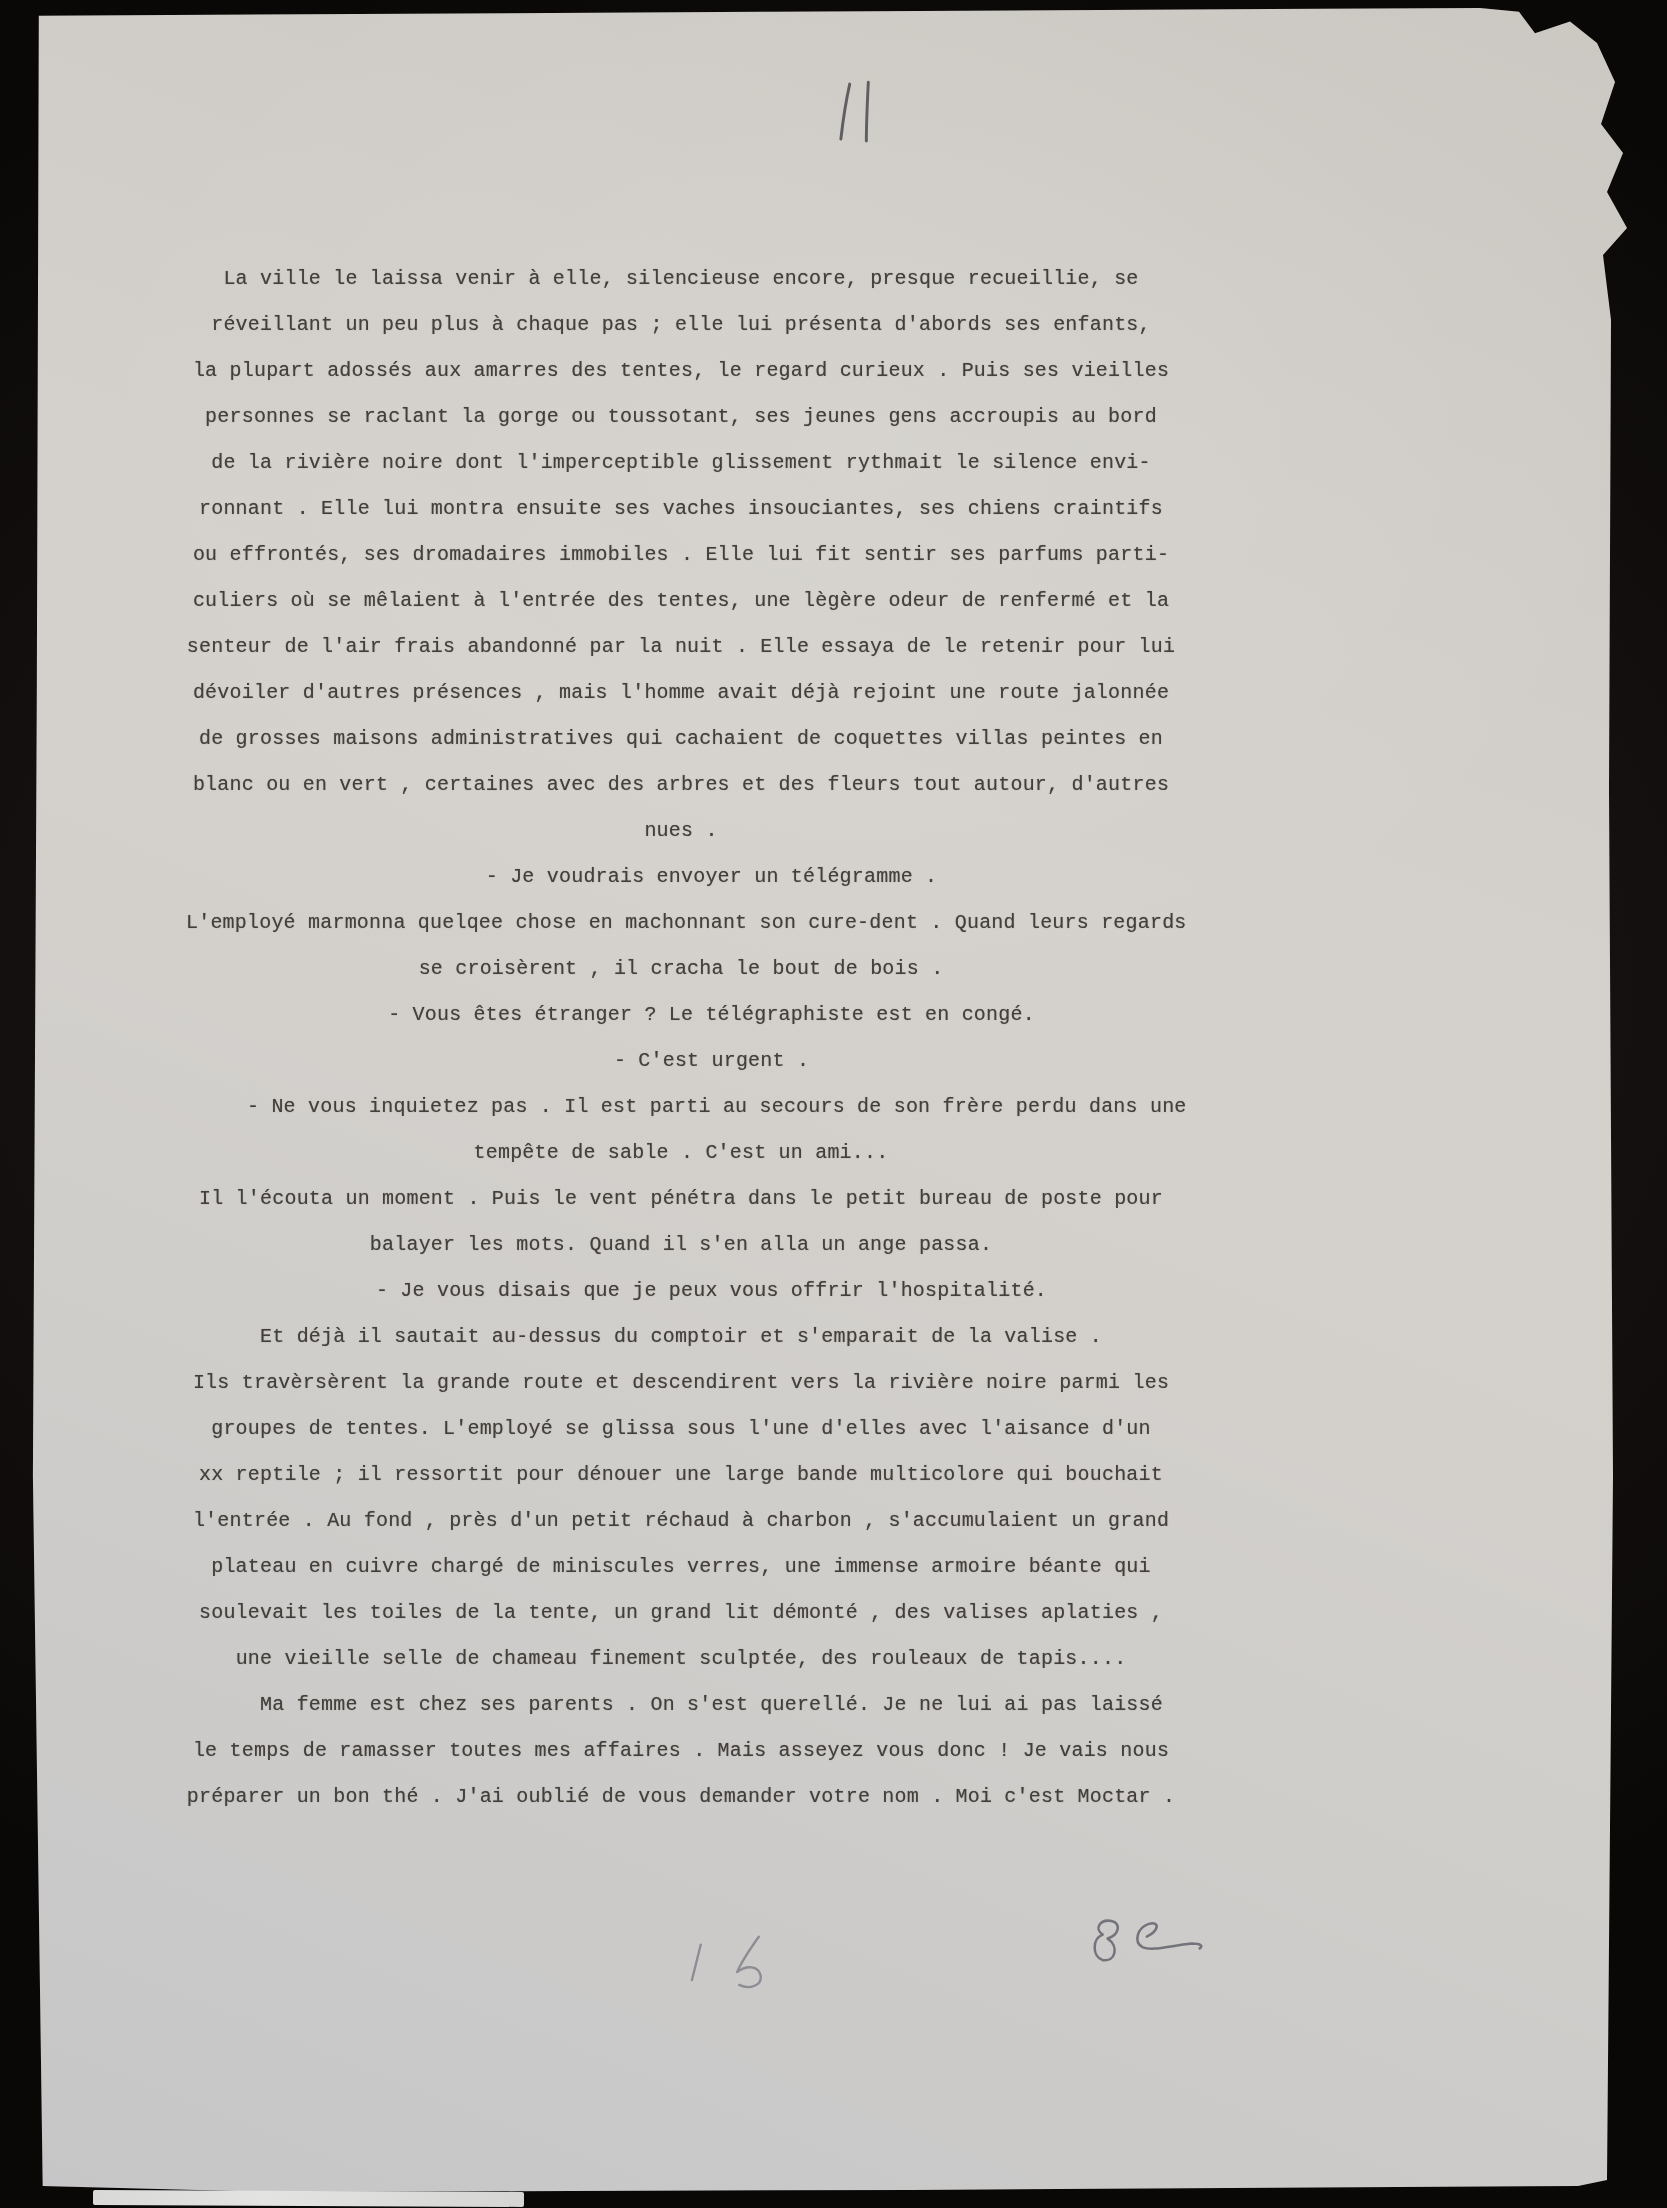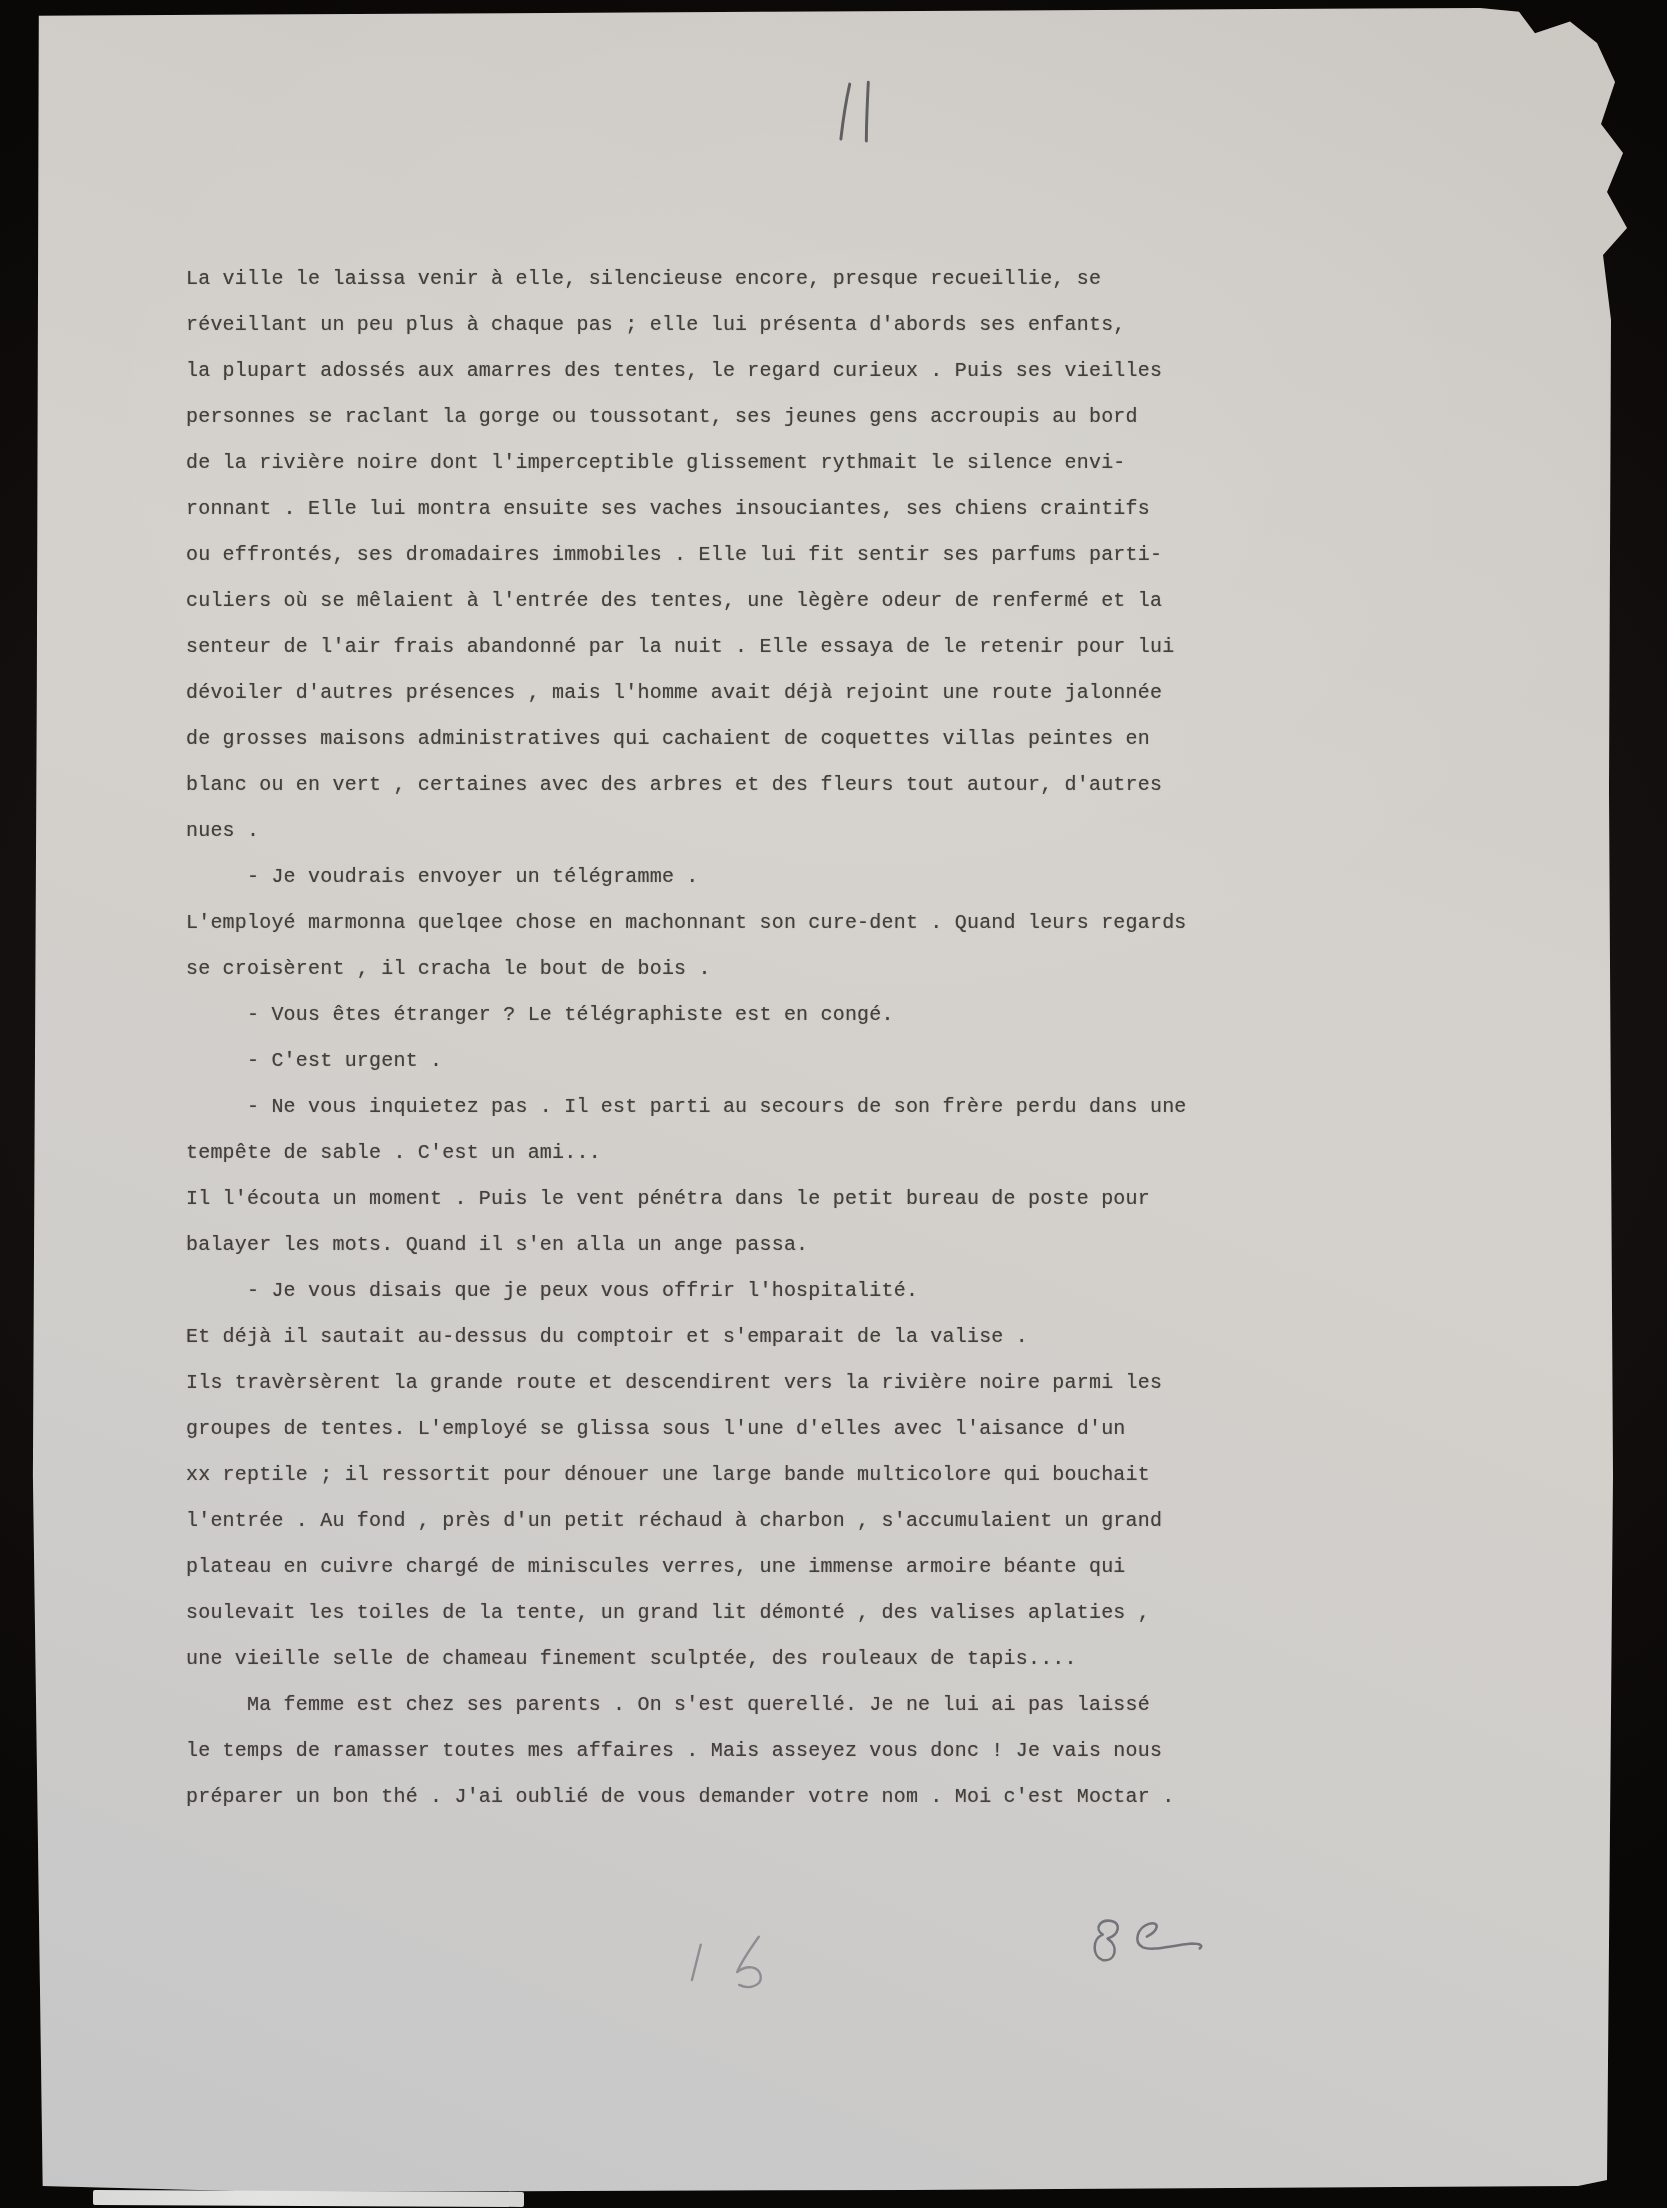--- a/index.html
+++ b/index.html
@@ -34,20 +34,21 @@
     transform:rotate(0.25deg);
     border-radius:2px;
   }
   .text-block{
     position:absolute;left:157px;top:250px;width:990px;
     font-size:20px;line-height:46px;
     color:#433f3a;
     letter-spacing:0.2px;
     text-shadow:0 0 1px rgba(67,63,58,0.55);
     white-space:pre;
+    text-align:center;
   }
   .tline{height:46px;}
   svg.hw{position:absolute;overflow:visible;}
   .hw path{fill:none;stroke-linecap:round;stroke-linejoin:round;}
   .hw-pagenum path{stroke:#4b4a4e;stroke-width:3;opacity:0.85;}
   .hw-pencil path{stroke:#81828a;stroke-width:2.4;opacity:0.85;}
   .hw-pen path{stroke:#5c5d66;stroke-width:2.6;opacity:0.8;}
 </style>
 </head>
 <body>

